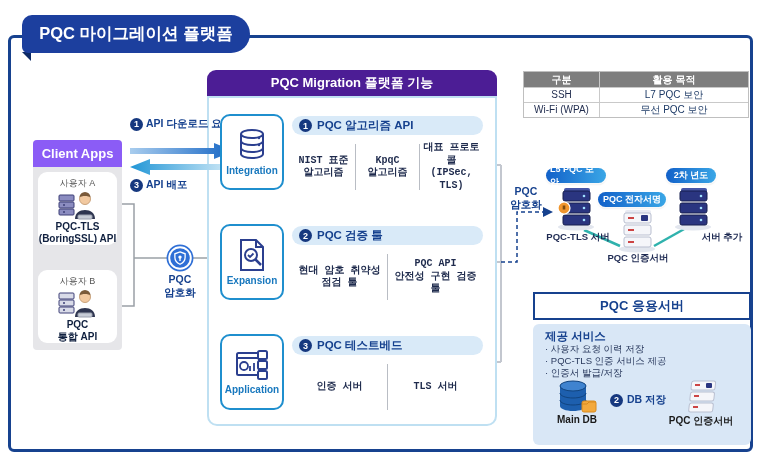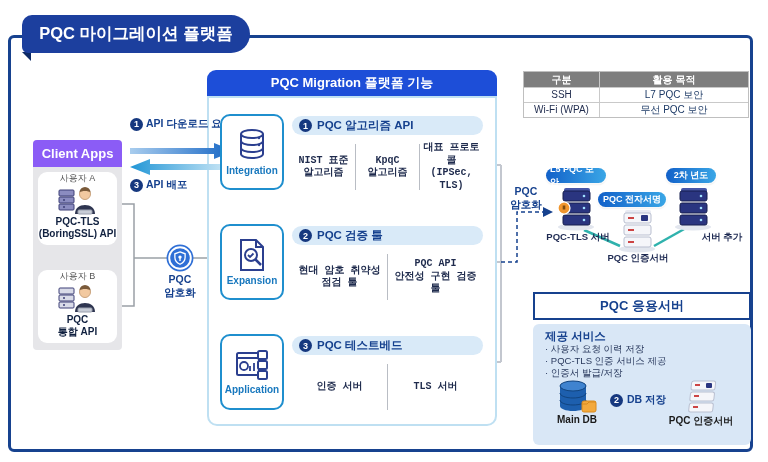--- a/index.html
+++ b/index.html
@@ -13,29 +13,29 @@
   .frame{left:8px;top:35px;width:745px;height:417px;border:3px solid #17428f;border-radius:6px;background:#fff;}
   
   .banner{left:22px;top:15px;width:228px;height:38px;background:#1c3f9e;border-radius:10px 19px 19px 6px;
     display:flex;align-items:center;justify-content:center;color:#fff;font-weight:bold;font-size:16.5px;z-index:6;}
   .banner-fold{left:22px;top:52px;width:0;height:0;border-top:9px solid #0d2a66;border-left:9px solid transparent;z-index:5;}
   
   .client-box{left:33px;top:140px;width:89px;height:210px;background:#e6e6e9;border-radius:4px;z-index:2;}
   .client-hdr{left:33px;top:140px;width:89px;height:27px;background:#8b5cf6;border-radius:4px 4px 0 0;
     display:flex;align-items:center;justify-content:center;color:#fff;font-weight:bold;font-size:13px;z-index:3;}
   .user-card{left:38px;width:79px;height:73px;background:#fff;border-radius:9px;z-index:3;
-    display:flex;flex-direction:column;align-items:center;padding-top:0;}
+    display:flex;flex-direction:column;align-items:center;padding-top:0;justify-content:flex-end;}
   .user-tag{font-size:9px;color:#555;}
   .user-label{font-size:10px;font-weight:bold;color:#10203f;text-align:center;line-height:1.2;margin-top:1px;}
   
   .flow-label{z-index:3;display:flex;align-items:center;gap:3px;font-size:10.5px;font-weight:bold;color:#16418e;}
   .numdot{display:inline-flex;width:13px;height:13px;border-radius:50%;background:#16387f;color:#fff;
     font-size:9px;font-weight:bold;align-items:center;justify-content:center;flex:0 0 13px;}
   
-  .plat-hdr{left:207px;top:70px;width:290px;height:26px;background:#1d4ed8;border-radius:9px 9px 0 0;
+  .plat-hdr{left:207px;top:70px;width:290px;height:26px;background:#4c1d95;border-radius:9px 9px 0 0;
     display:flex;align-items:center;justify-content:center;color:#fff;font-weight:bold;font-size:13px;z-index:2;}
   .plat-body{left:207px;top:96px;width:290px;height:330px;background:#fff;border:2px solid #bfe0f2;
     border-radius:0 0 10px 10px;z-index:2;}
   .icon-card{left:220px;width:64px;height:76px;background:#fff;border:2.5px solid #1f8fce;border-radius:10px;z-index:3;
     display:flex;flex-direction:column;align-items:center;justify-content:center;gap:3px;}
   .icon-card span{font-size:10px;font-weight:bold;color:#1878be;}
   .pill{left:292px;width:191px;height:19px;background:#d9eaf8;border-radius:10px;z-index:3;
     display:flex;align-items:center;padding-left:7px;gap:5px;}
   .pill span.t{font-size:11.5px;font-weight:bold;color:#16418e;}
   .items{left:292px;width:191px;height:46px;display:flex;z-index:3;}

